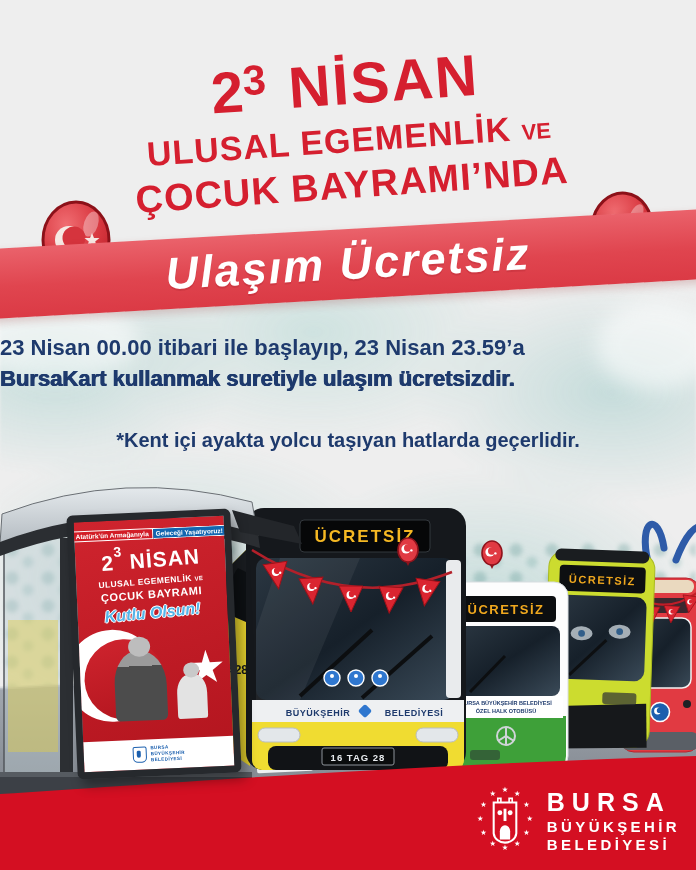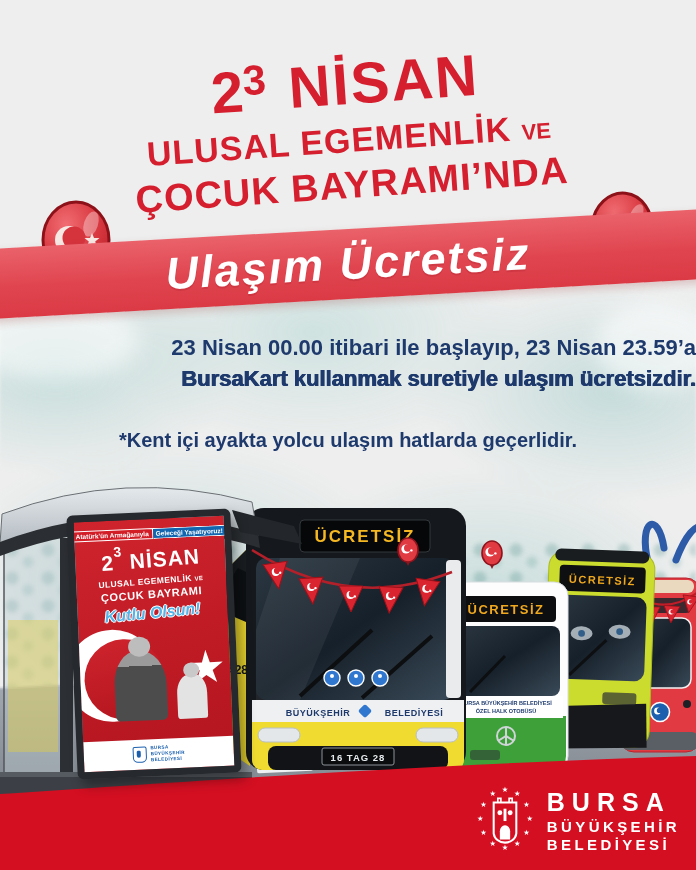--- a/index.html
+++ b/index.html
@@ -42,21 +42,21 @@
   
   .ribbon{position:absolute;top:229px;left:-14px;width:724px;height:70px;z-index:2;
     transform:rotate(-3.2deg);
     background:linear-gradient(180deg,#ea626b 0%,#e0454f 55%,#db3a45 100%);
     display:flex;align-items:center;justify-content:center;
     box-shadow:0 4px 8px rgba(150,40,40,.22);}
   .ribbon-text{color:#fff;font-size:45px;font-weight:bold;font-style:italic;
     letter-spacing:2px;text-shadow:0 2px 0 rgba(120,10,20,.15);}
 
   
-  .announce{position:absolute;top:333px;left:0;width:100%;text-align:right;z-index:2;
+  .announce{position:absolute;top:333px;left:0;width:100%;text-align:left;z-index:2;
     color:#1e3a6d;font-size:22px;font-weight:bold;line-height:1.4;}
   .announce .strong{text-shadow:.6px 0 0 #1e3a6d, -.3px 0 0 #1e3a6d;}
   .footnote{position:absolute;top:429px;left:0;width:100%;text-align:center;z-index:2;
     color:#1e3a6d;font-size:20px;font-weight:bold;}
 
   
   .balloon-big{position:absolute;z-index:2;}
   .balloon-big.left{left:38px;top:194px;}
   .balloon-big.right{left:586px;top:186px;transform:rotate(6deg);}
 
@@ -150,21 +150,21 @@
   </svg>
 
   <div class="ribbon">
     <span class="ribbon-text">Ulaşım Ücretsiz</span>
   </div>
 
   <div class="announce">
     <div>23 Nisan 00.00 itibari ile başlayıp, 23 Nisan 23.59’a</div>
     <div class="strong">BursaKart kullanmak suretiyle ulaşım ücretsizdir.</div>
   </div>
-  <div class="footnote">*Kent içi ayakta yolcu ulaşım hatlarda geçerlidir.</div>
+  <div class="footnote">*Kent içi ayakta yolcu taşıyan hatlarda geçerlidir.</div>
 
   <svg class="scene" viewBox="0 0 696 420">
     <defs>
       <linearGradient id="roadG" x1="0" y1="0" x2="0" y2="1">
         <stop offset="0%" stop-color="#aab0b7"></stop>
           <stop offset="45%" stop-color="#8d939b"></stop>
           <stop offset="100%" stop-color="#6e747c"></stop>
       </linearGradient>
       <linearGradient id="glassG" x1="0" y1="0" x2="1" y2="1">
         <stop offset="0%" stop-color="#2b3742"></stop>

